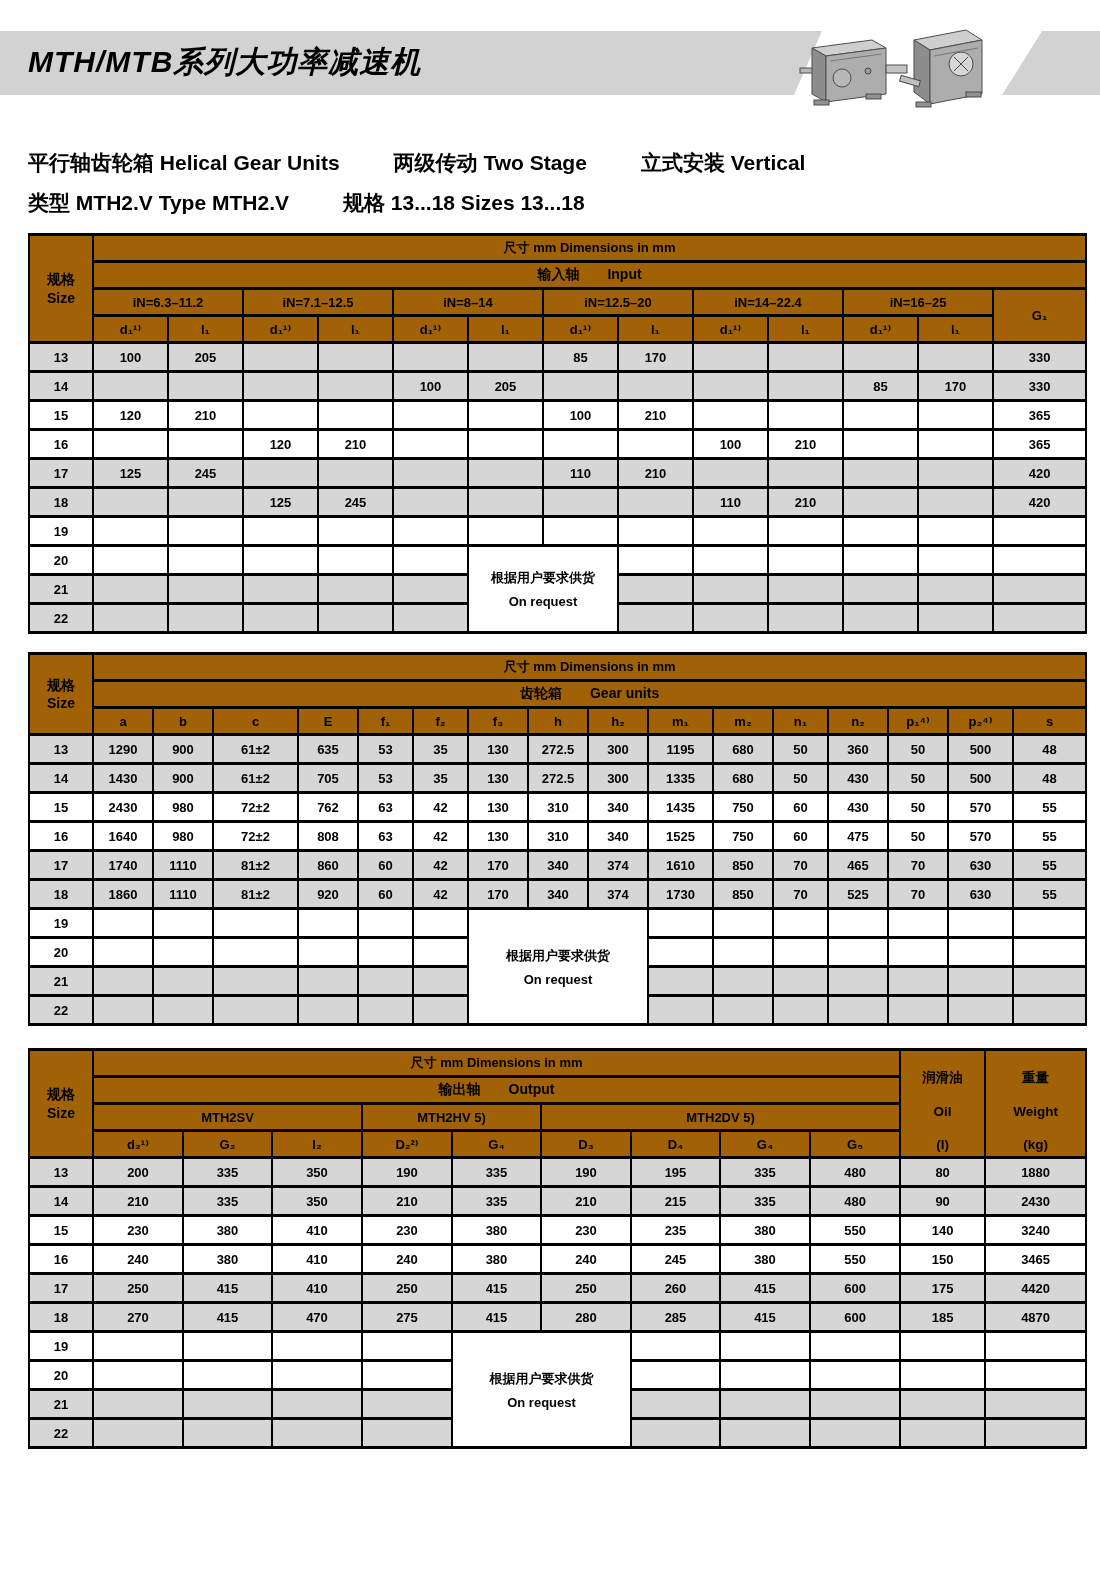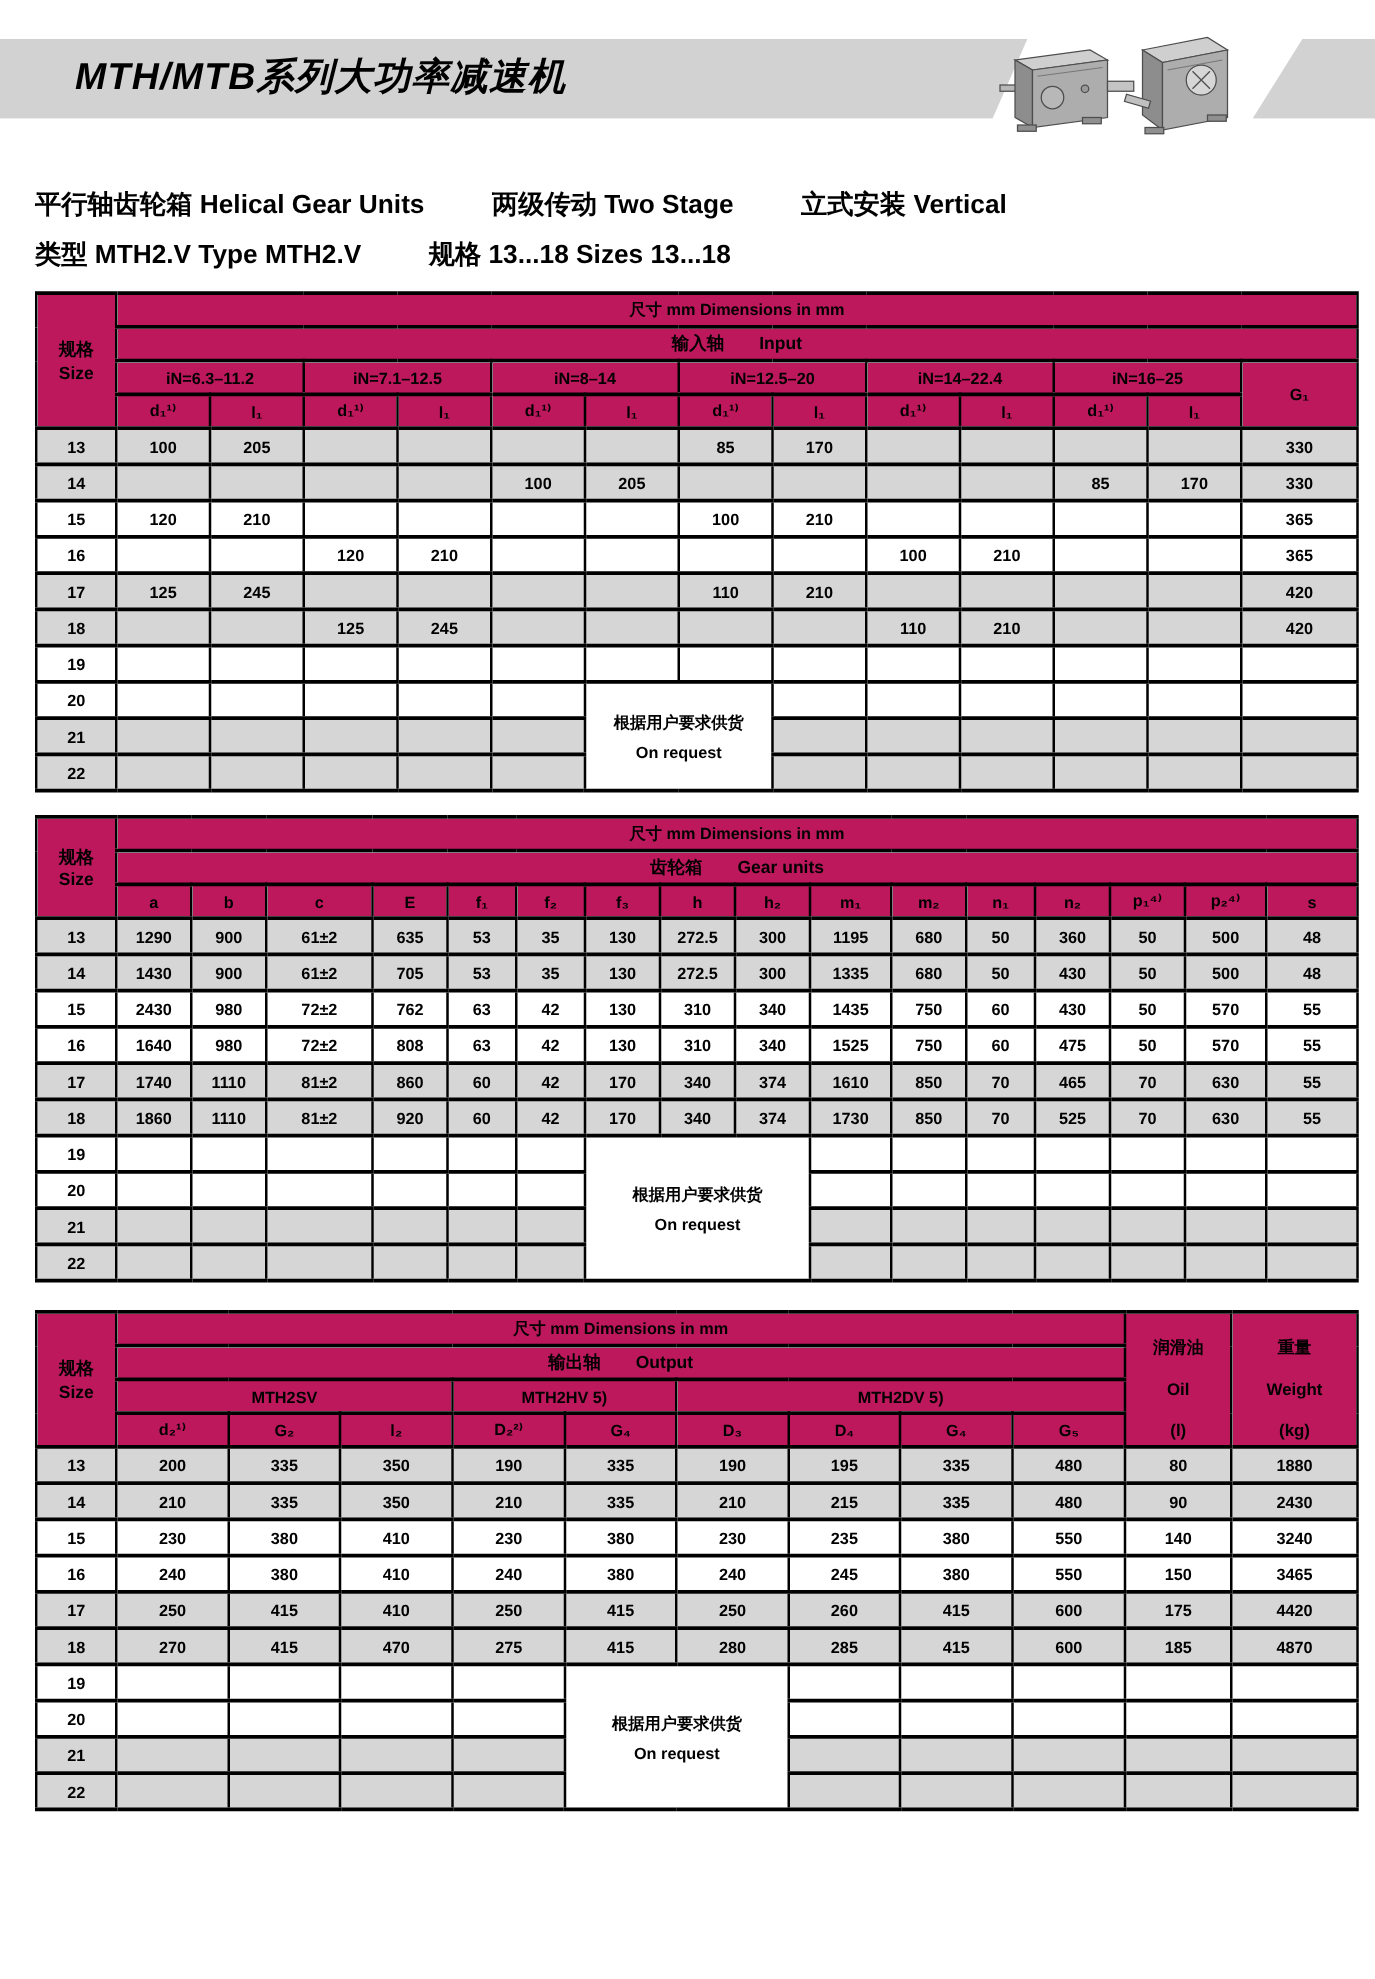--- a/index.html
+++ b/index.html
@@ -1,41 +1,41 @@
 <!DOCTYPE html>
 <html><head>
 <meta charset="utf-8">
 <style>
   html,body{margin:0;padding:0;}
   body{width:1100px;height:1583px;background:#fff;font-family:"Liberation Sans","DejaVu Sans",sans-serif;color:#000;}
   .page{position:relative;width:1100px;height:1583px;background:#fff;overflow:hidden;}
 
   
   .banner{position:absolute;left:0;top:31px;width:822px;height:64px;background:#d2d2d2;
-          clip-path:polygon(0 0,822px 0,794px 64px,0 64px);padding-left:32px;}
+          clip-path:polygon(0 0,822px 0,794px 64px,0 64px);}
   .banner h1{margin:0;font-size:30px;font-style:italic;font-weight:bold;line-height:62px;
              padding-left:28px;letter-spacing:1px;white-space:nowrap;}
   .banner-right{position:absolute;top:31px;left:1002px;width:98px;height:64px;background:#d2d2d2;
           clip-path:polygon(40px 0,98px 0,98px 64px,0 64px);}
   .gear-art{position:absolute;top:18px;left:790px;width:218px;height:104px;}
 
   
   .subtitle{position:absolute;left:28px;display:flex;gap:54px;font-size:21px;font-weight:bold;white-space:nowrap;}
   .s1{top:149px;}
   .s2{top:189px;justify-content:space-between;}
 
   
   .tbl{position:absolute;left:28px;width:1057px;}
   #t1{top:233px;}
   #t2{top:652px;}
   #t3{top:1048px;}
   table.grid{border-collapse:collapse;table-layout:fixed;width:100%;background:#fff;}
   table.grid th,table.grid td{border:2px solid #000;border-top-width:3px;border-bottom-width:3px;
       text-align:center;vertical-align:middle;font-weight:bold;font-size:13px;padding:0;overflow:hidden;}
-  table.grid thead th{height:24px;background:#be185d;}
+  table.grid thead th{height:24px;background:#a16207;}
   table.grid tbody td{height:26px;}
   tr.shade td{background:#d6d6d6;}
   td.onreq{background:#fff !important;}
   .onreq .ln{margin:7px 12px;font-size:13px;}
   .sizehead .ln{line-height:1.3;font-size:14px;}
   th.dims{font-size:14px;}
   th.section .seg{margin:12px 14px;font-size:14px;}
   th.g1{font-size:16px;}
   .oilhead .ln,.weighthead .ln{line-height:1.25;font-size:13.5px;margin-top:17px;}
 </style>

